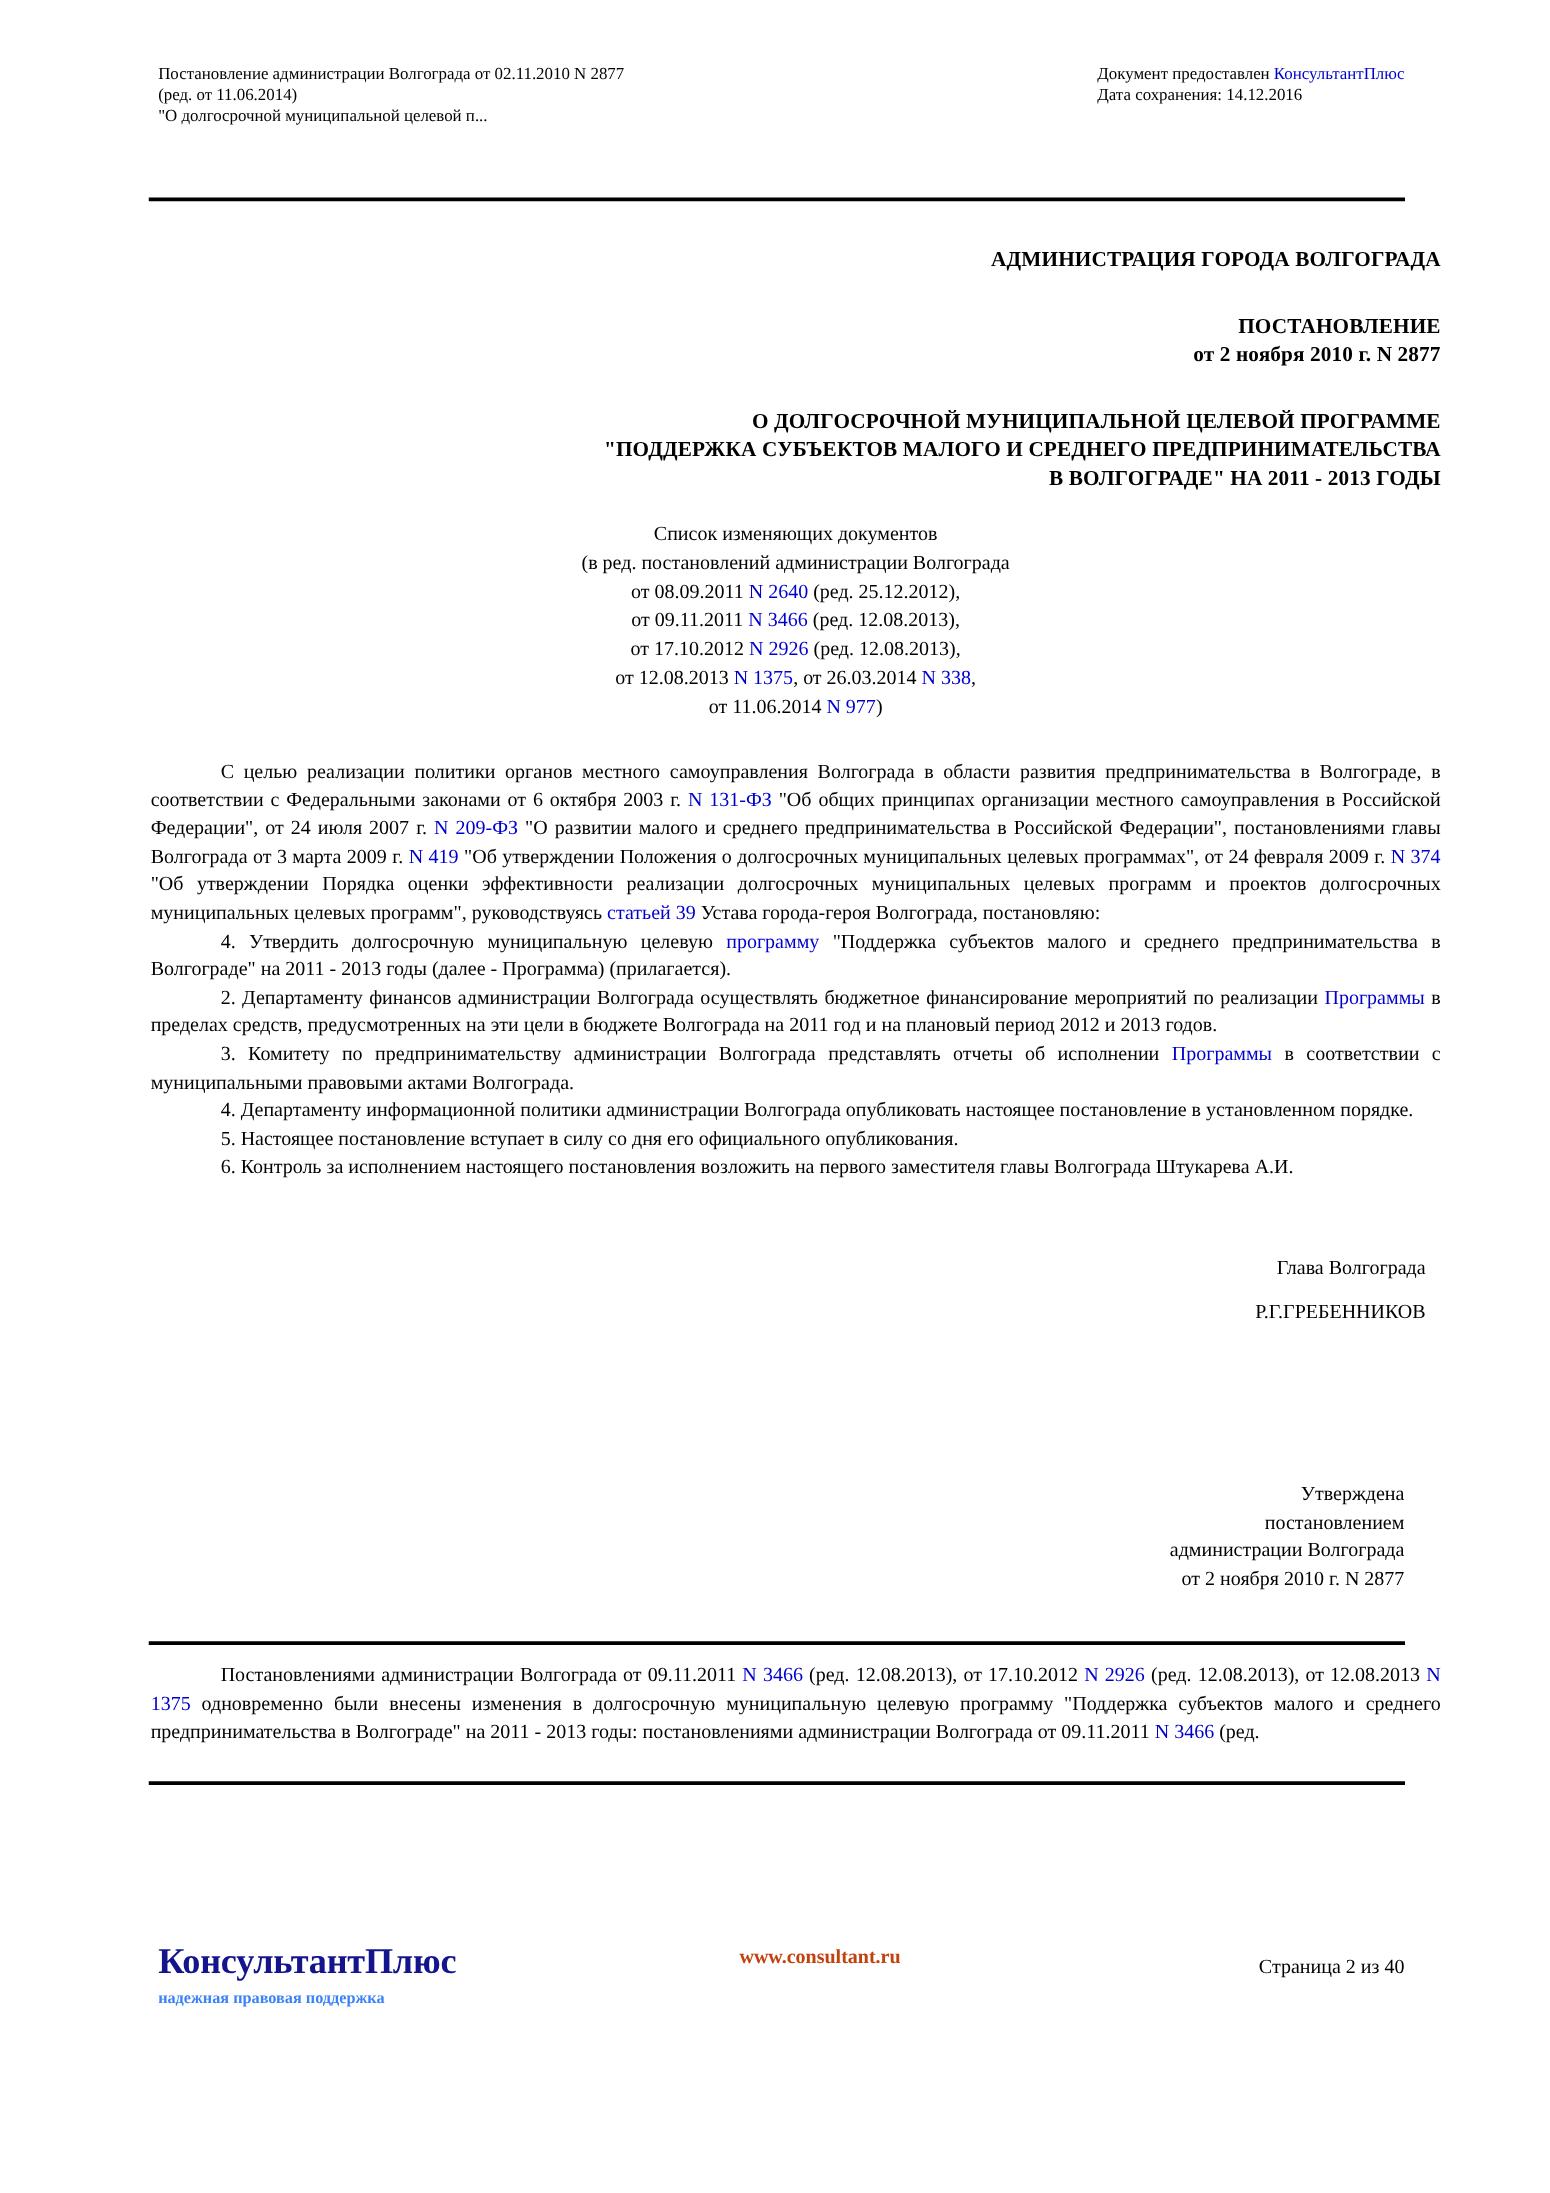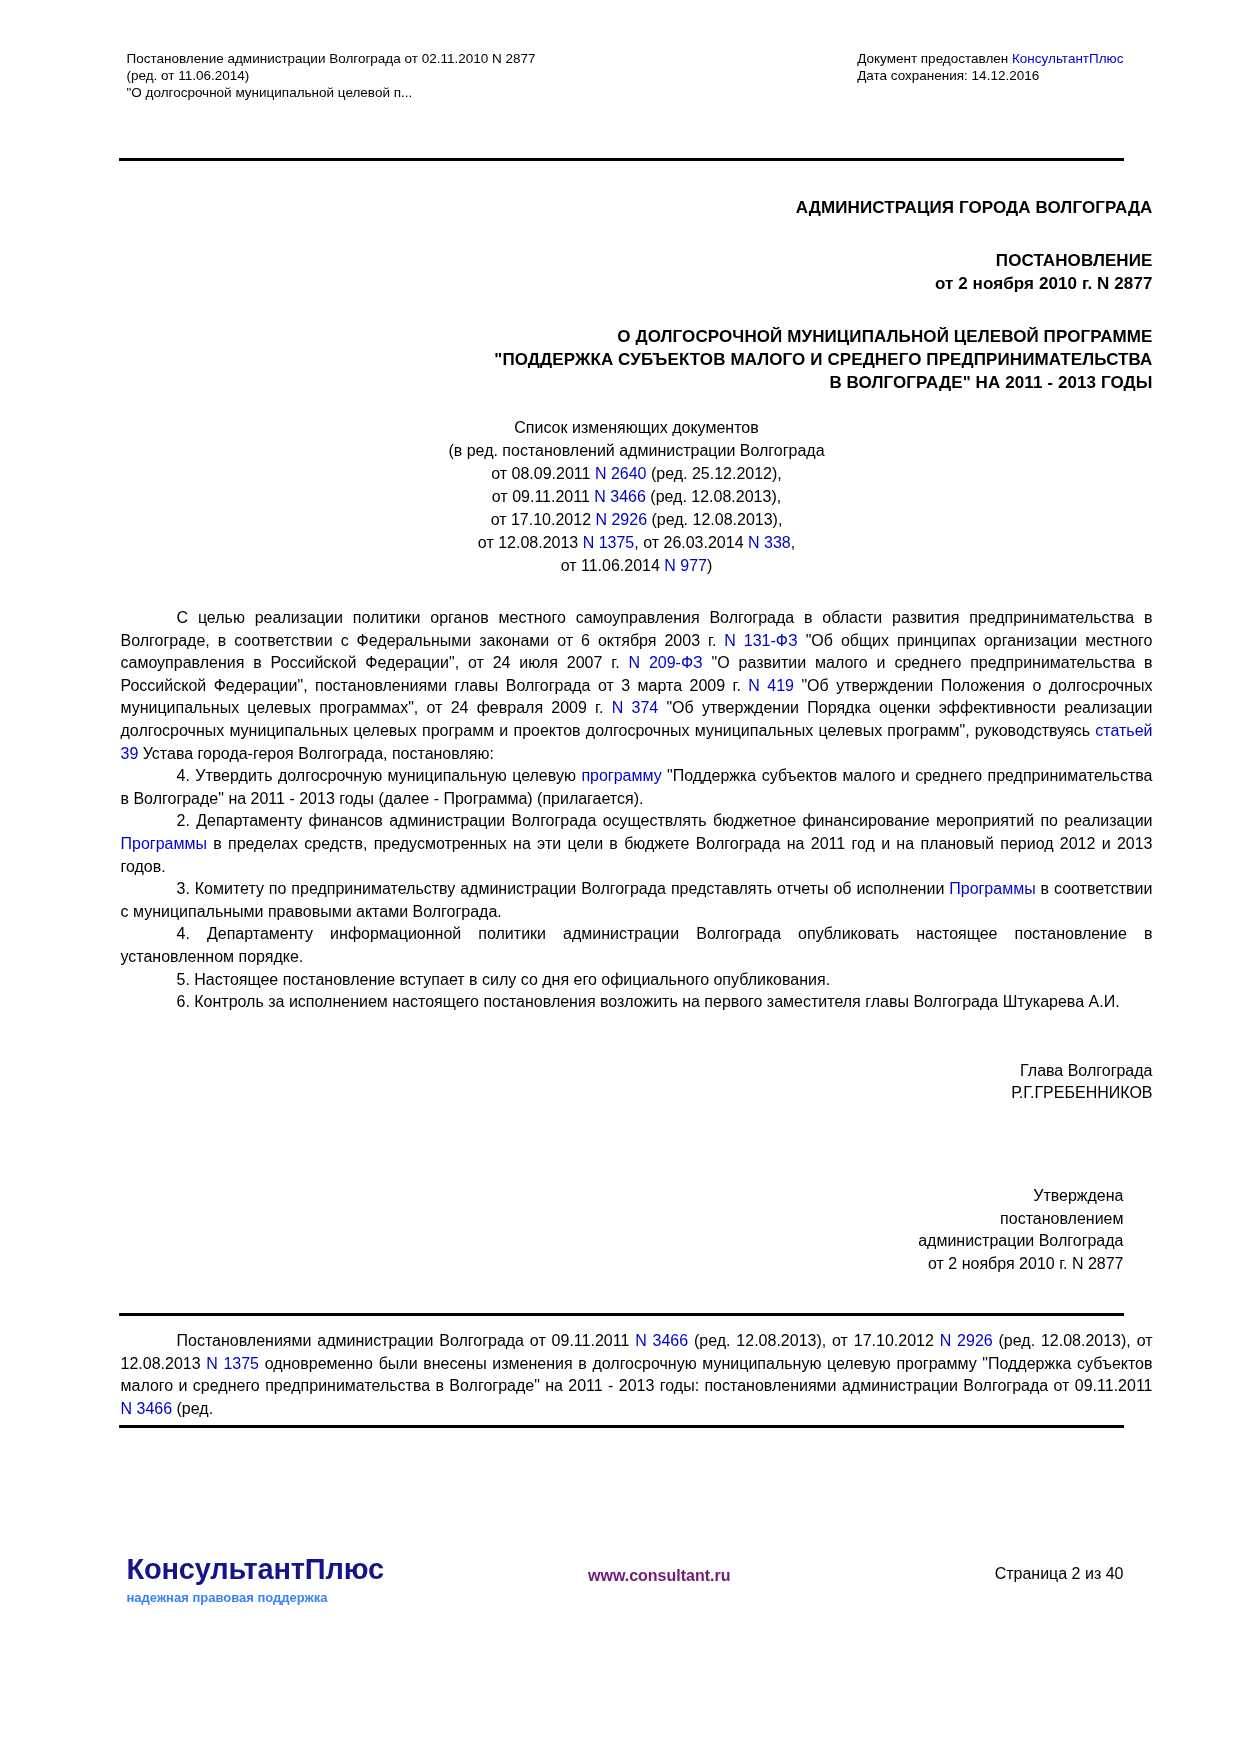--- a/index.html
+++ b/index.html
@@ -13,20 +13,21 @@
     color: #000000;
   }
   .page {
     position: relative;
     width: 1207px;
     height: 1754px;
     margin: 0 auto;
     background: #ffffff;
     box-sizing: border-box;
     overflow: hidden;
+    font-family: Liberation Serif, serif;
   }
 
   
   .doc-header {
     position: absolute;
     top: 50px;
     left: 110px;
     right: 100px;
     display: flex;
     justify-content: space-between;
@@ -91,21 +92,21 @@
     line-height: 22.6px;
     text-align: justify;
     text-indent: 56px;
     margin: 0;
   }
 
   .sig {
     font-size: 16px;
     line-height: 22.6px;
     text-align: right;
-    margin: 0;
+    margin: 12px;
   }
 
   .approve-block {
     position: absolute;
     top: 1185px;
     right: 100px;
     text-align: right;
     font-size: 16px;
     line-height: 22.6px;
   }
@@ -141,22 +142,22 @@
   }
   .brand .brand-tag {
     font-size: 13px;
     font-weight: bold;
     color: #3b82f6;
     margin-top: 7px;
   }
   .site {
     font-size: 16px;
     font-weight: bold;
-    color: #701a75;
-    margin-top: 12px;
+    color: #c2410c;
+    margin-top: 2px;
     margin-left: -60px;
   }
   .pagenum {
     font-size: 16px;
     color: #000000;
     margin-top: 10px;
     text-align: right;
   }
 </style>
 </head>

